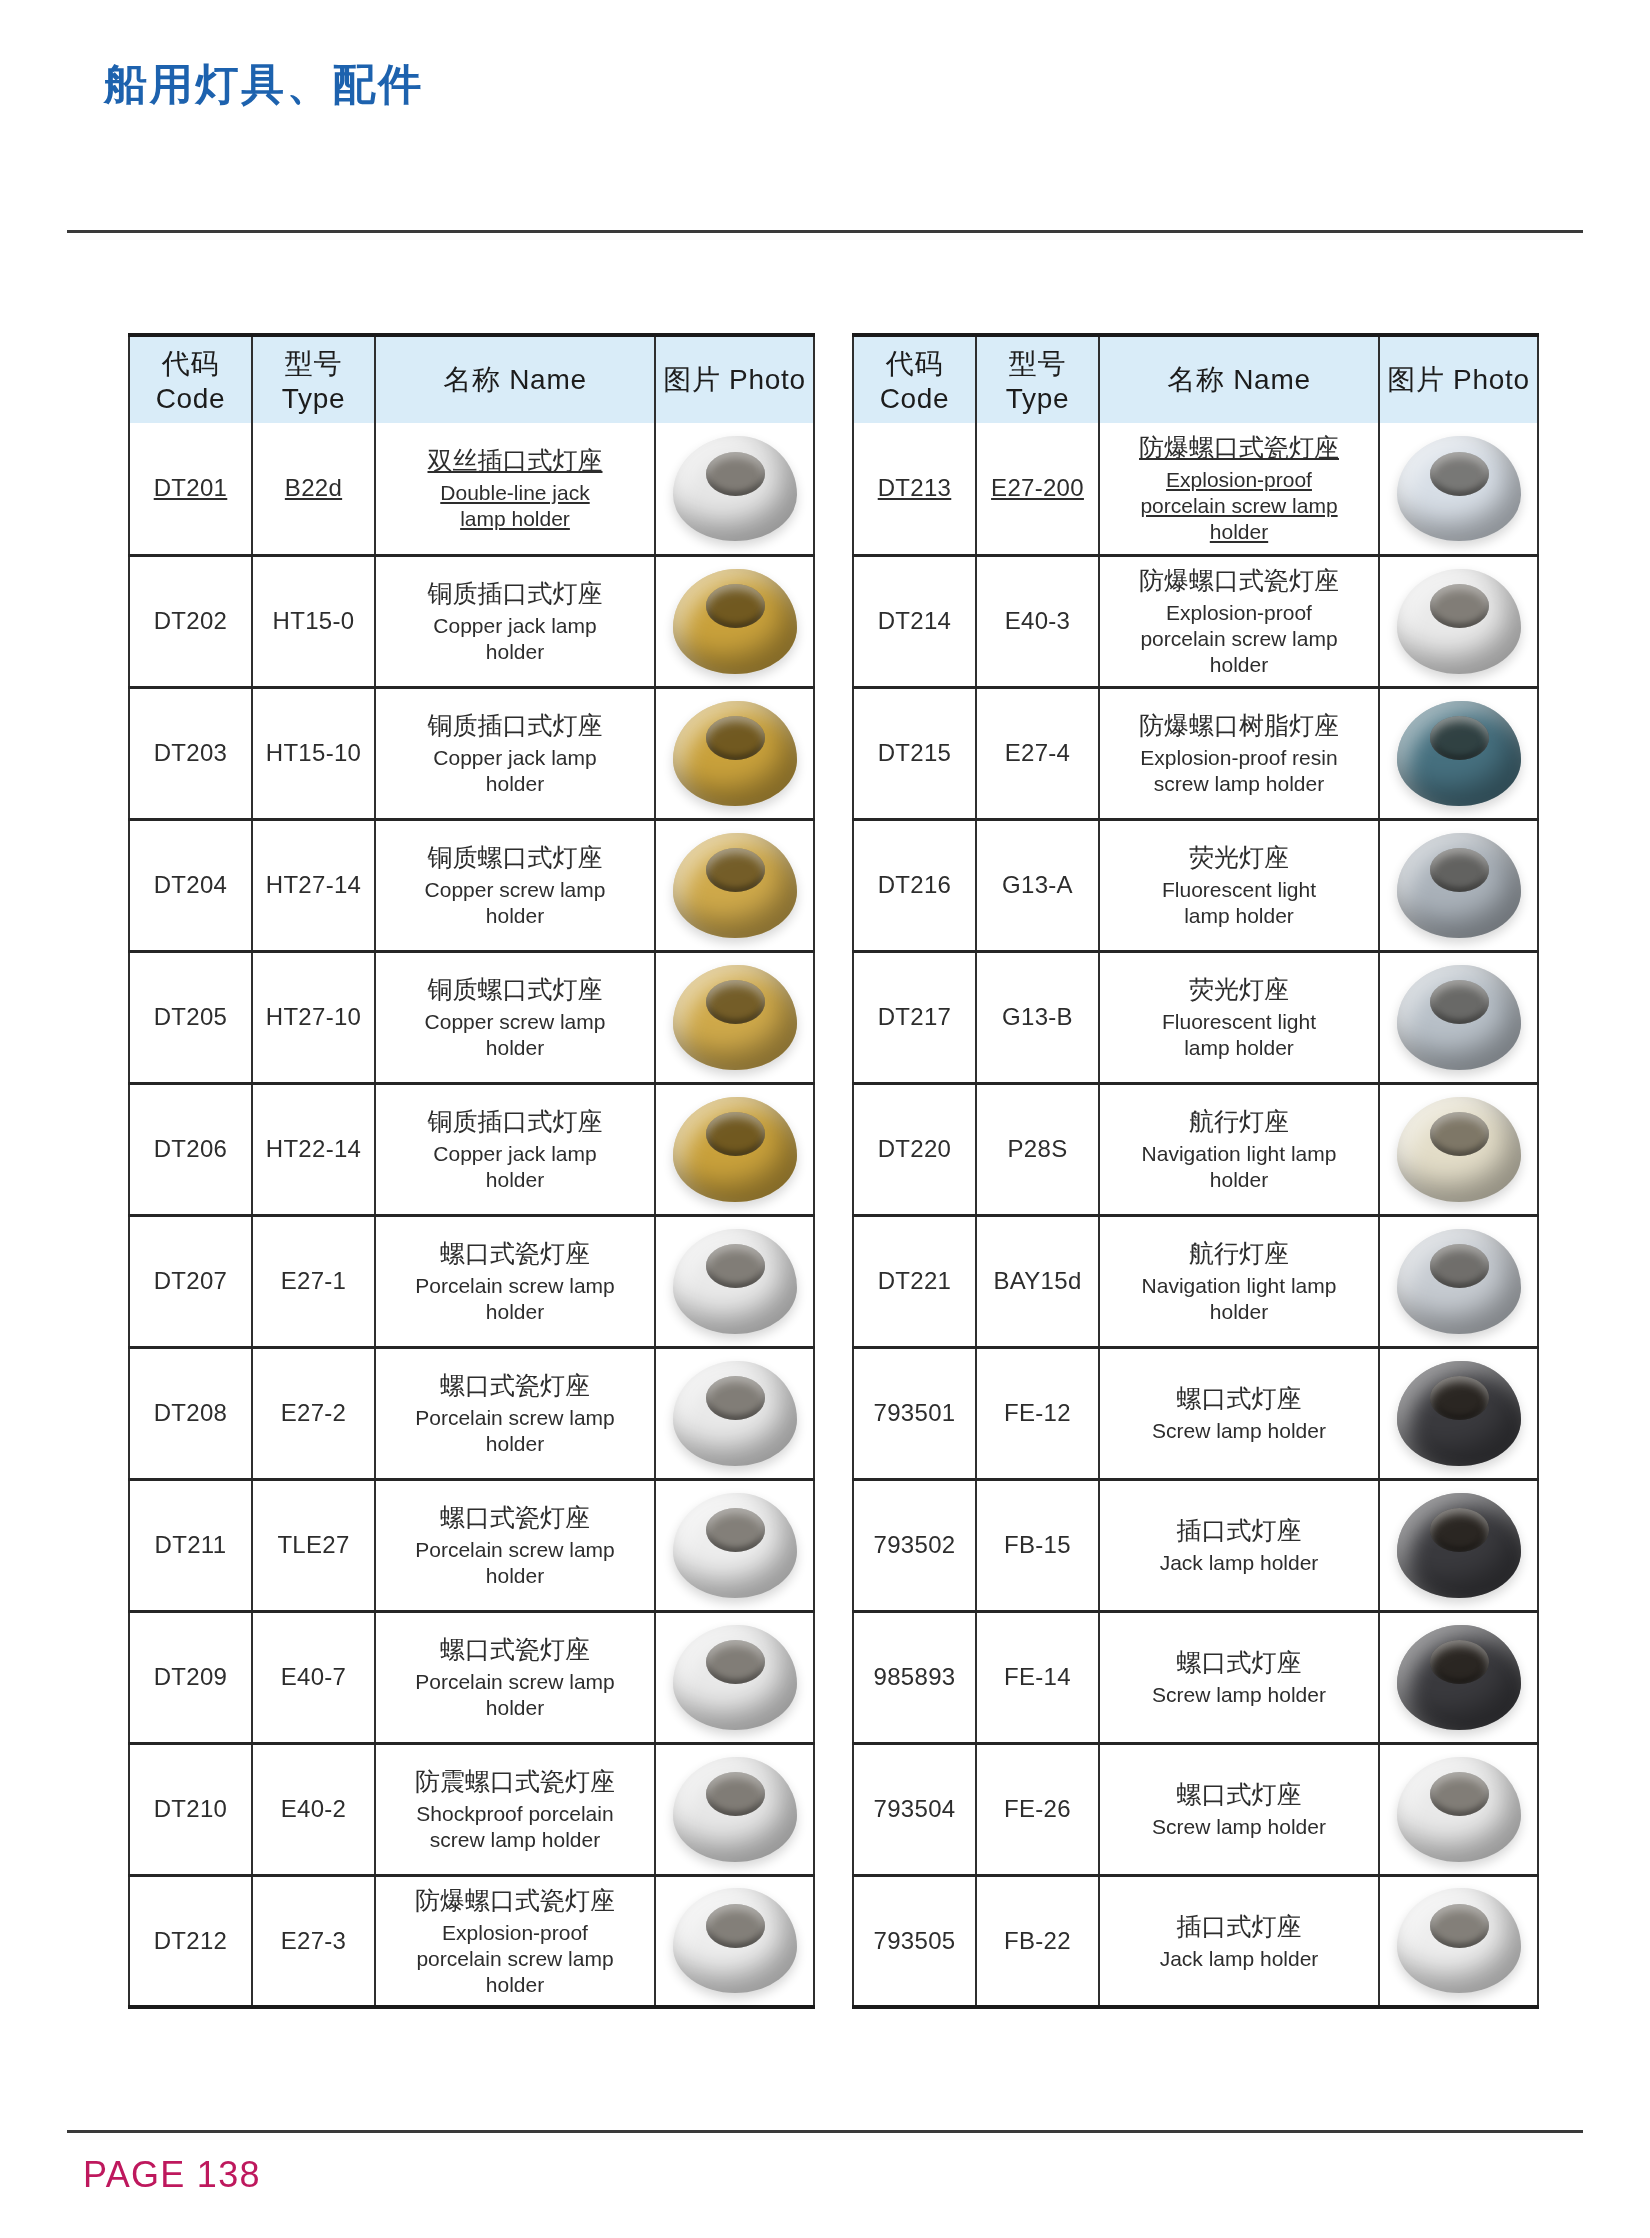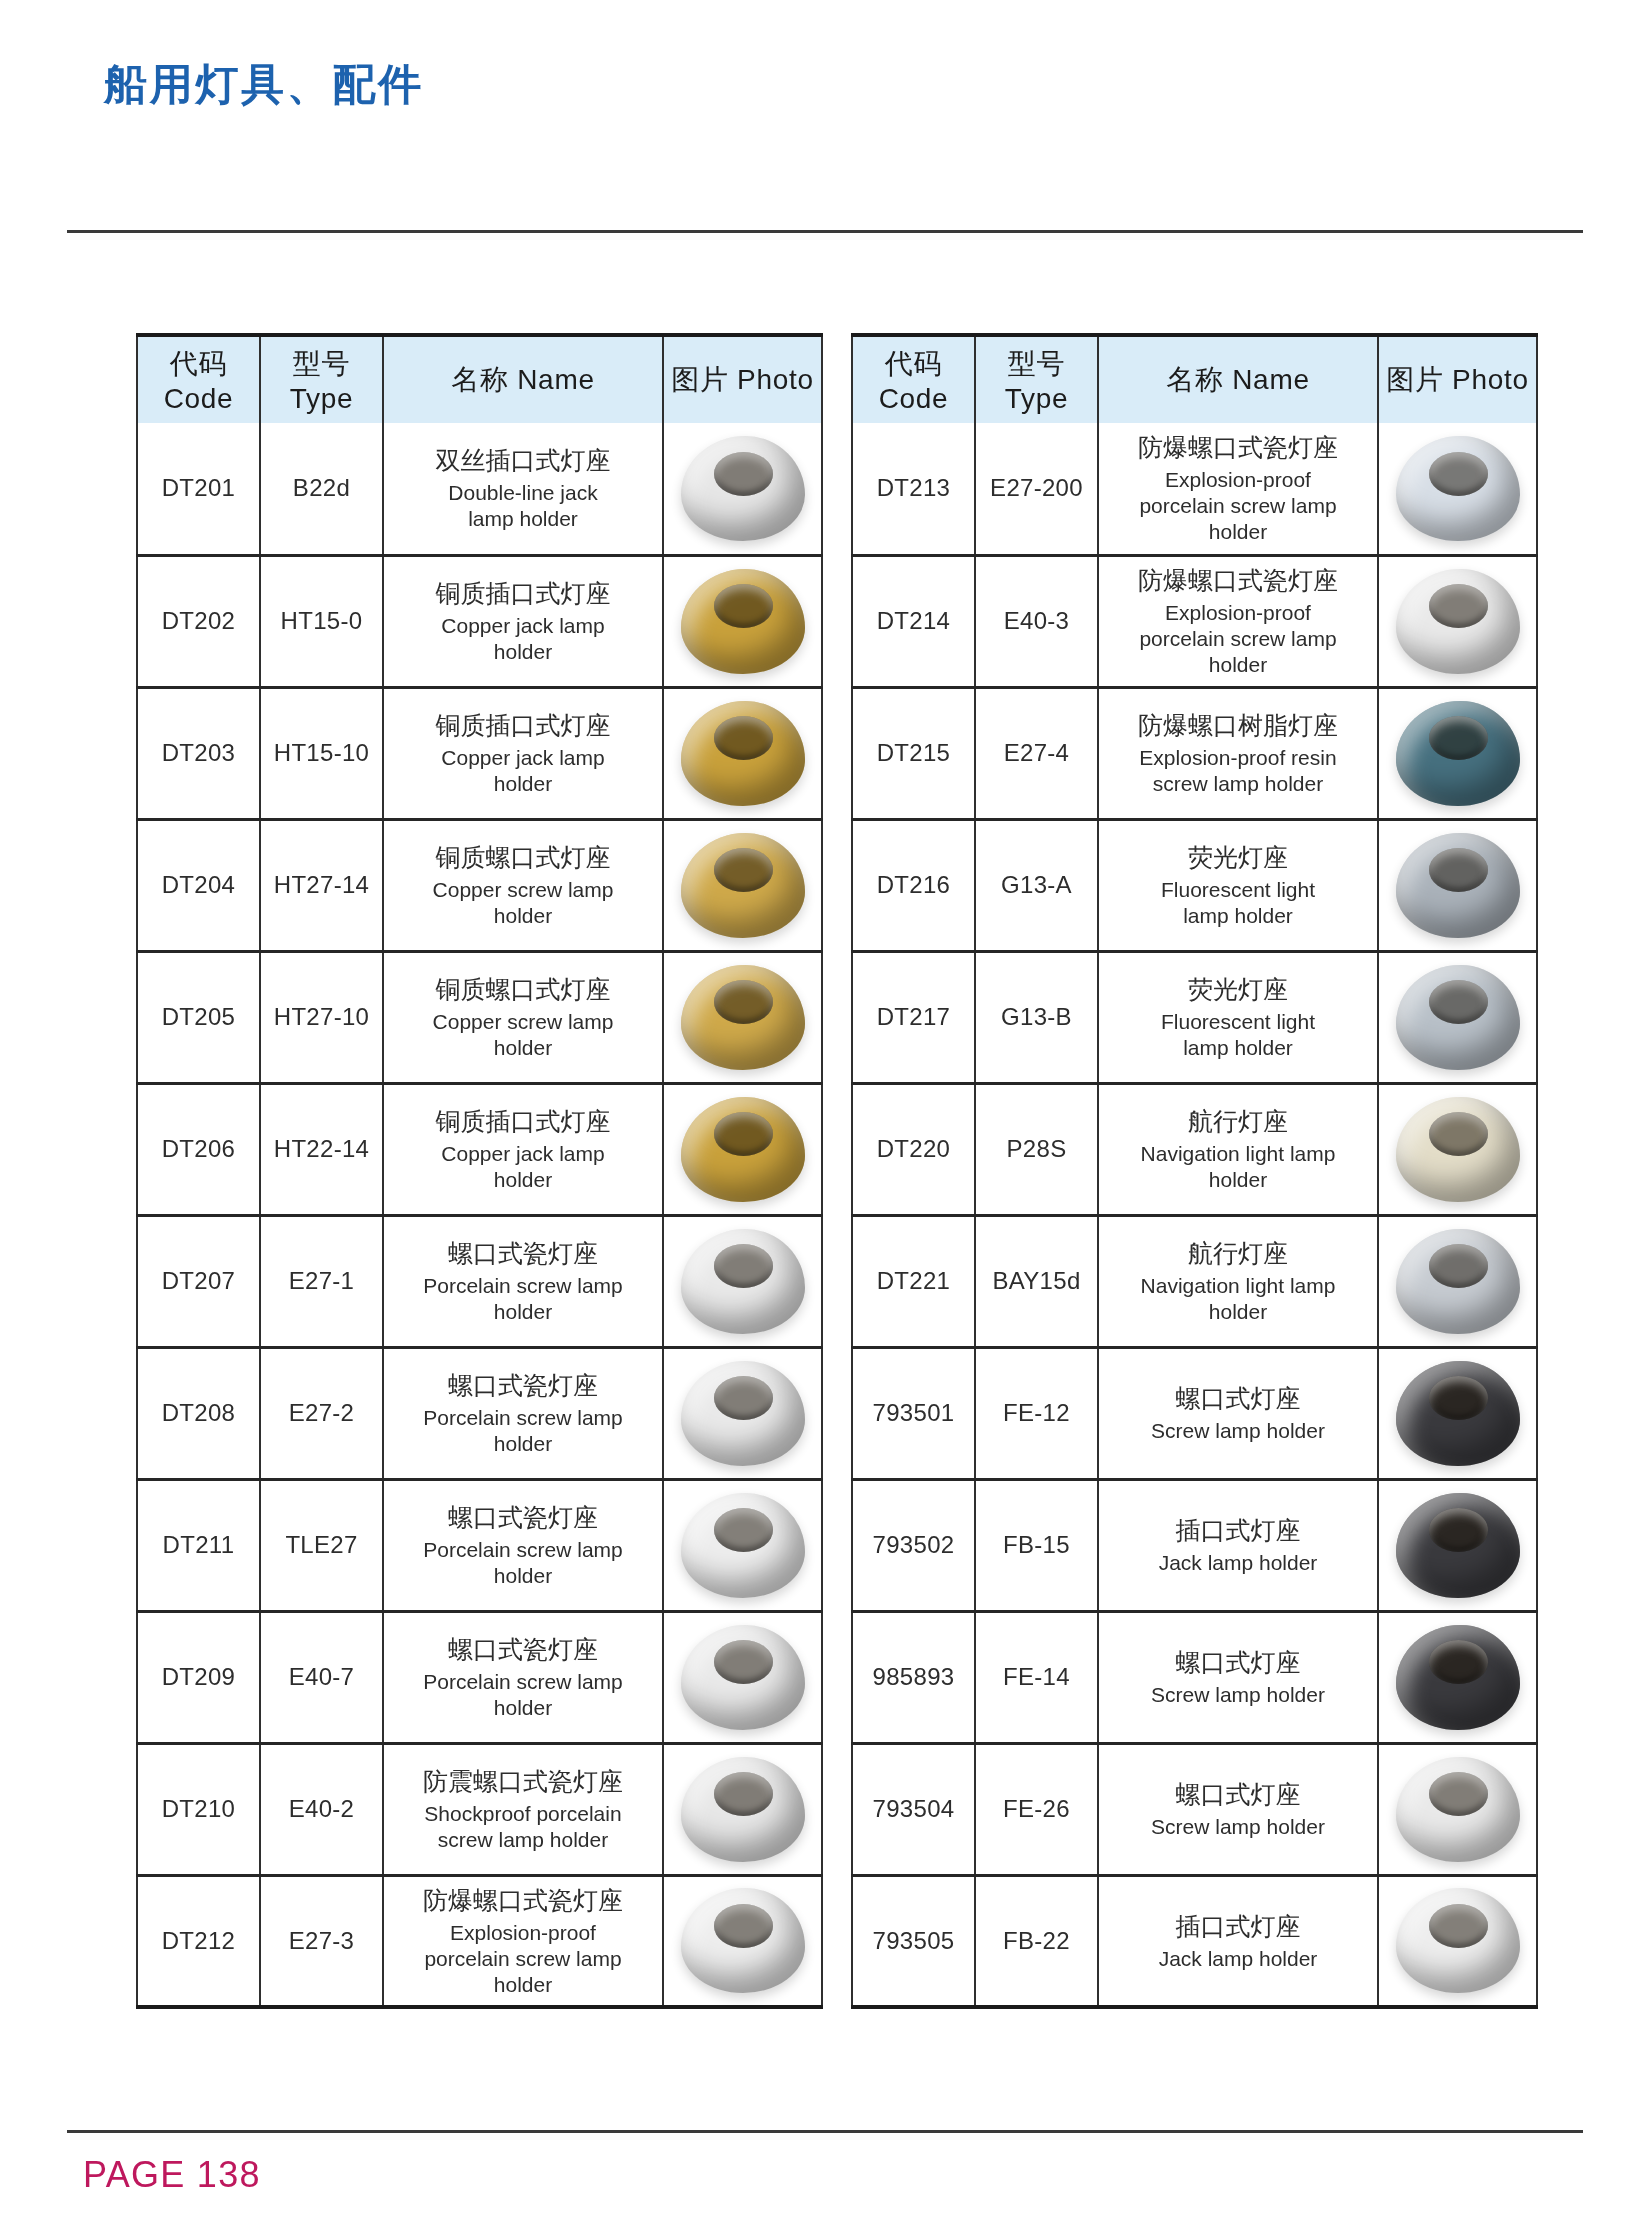--- a/index.html
+++ b/index.html
@@ -36,22 +36,22 @@
     transform: scaleX(0.66); transform-origin: left center;
     white-space: nowrap;
   }
   .header-rule {
     position: absolute; left: 67px; right: 67px; top: 230px;
     height: 2.7px; background: #3a3a3a;
   }
 
   
   .tables {
-    position: absolute; left: 112px; top: 333px;
-    display: flex; gap: 28px; padding-left: 24px;
+    position: absolute; left: 104px; top: 333px;
+    display: flex; gap: 37px; padding-left: 24px;
   }
   table.products {
     border-collapse: collapse;
     width: 685px; table-layout: fixed;
     border-top: 4.7px solid var(--line-dark);
     border-bottom: 4.7px solid var(--line-dark);
     border-left: 1.3px solid #444;
     border-right: 1.3px solid #444;
   }
   col.c-code  { width: 123px; }
@@ -68,21 +68,21 @@
     letter-spacing: 0.7px;
   }
   tbody tr { height: 132px; }
   tbody td {
     border-left: 2px solid var(--line-mid);
     border-right: 2px solid var(--line-mid);
     border-top: 3.3px solid #262626;
     text-align: center; vertical-align: middle;
     color: var(--text-main);
   }
-  tbody tr:first-child td { border-top: 0; }
+  tbody tr:first-child td { border-top: 0; text-decoration: underline; }
 
   td.code, td.type { font-size: 24px; letter-spacing: 0.3px; }
   td.name { padding: 4px 39px; }
   .name .zh { font-size: 25px; white-space: nowrap; margin-bottom: 2.7px; }
   .name .en { font-size: 21px; line-height: 1.24; }
 
   
   .photo-wrap { display: flex; align-items: center; justify-content: center; height: 100%; }
   .blob {
     position: relative; width: 124px; height: 105px;

